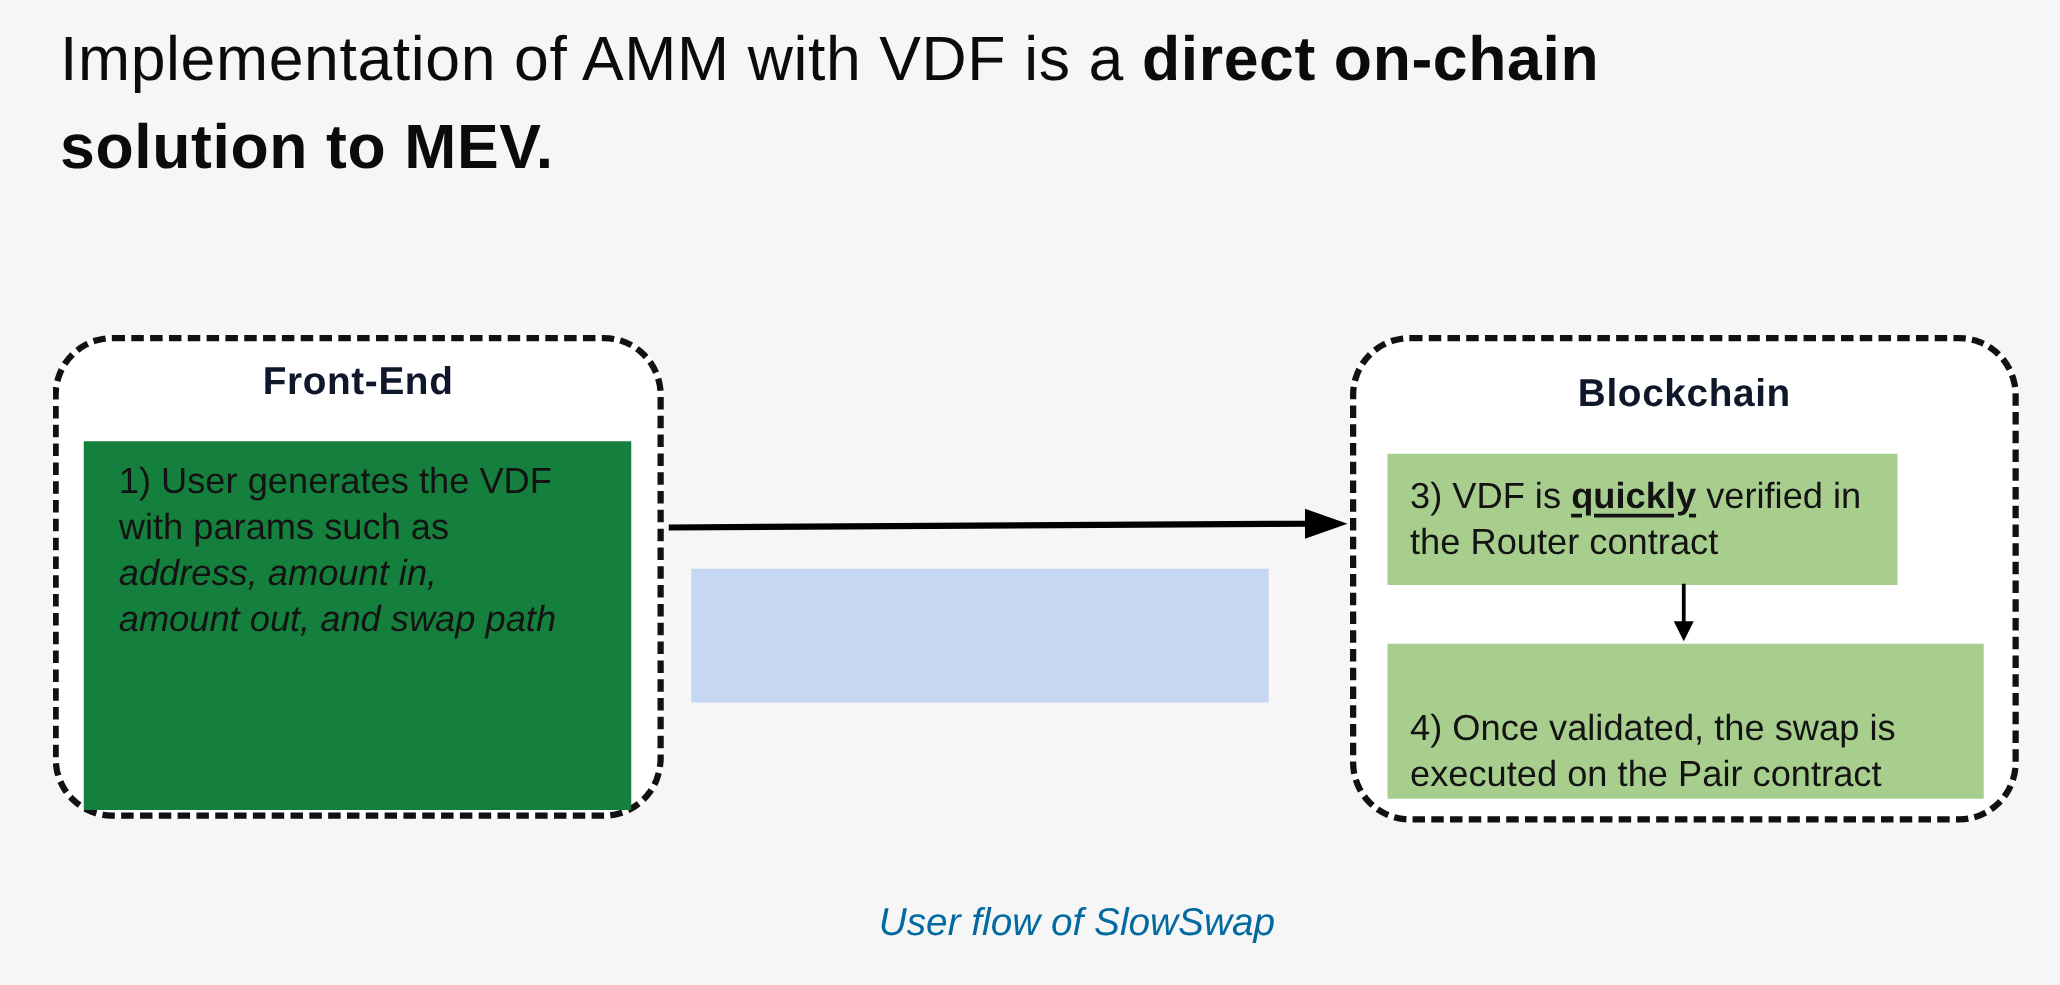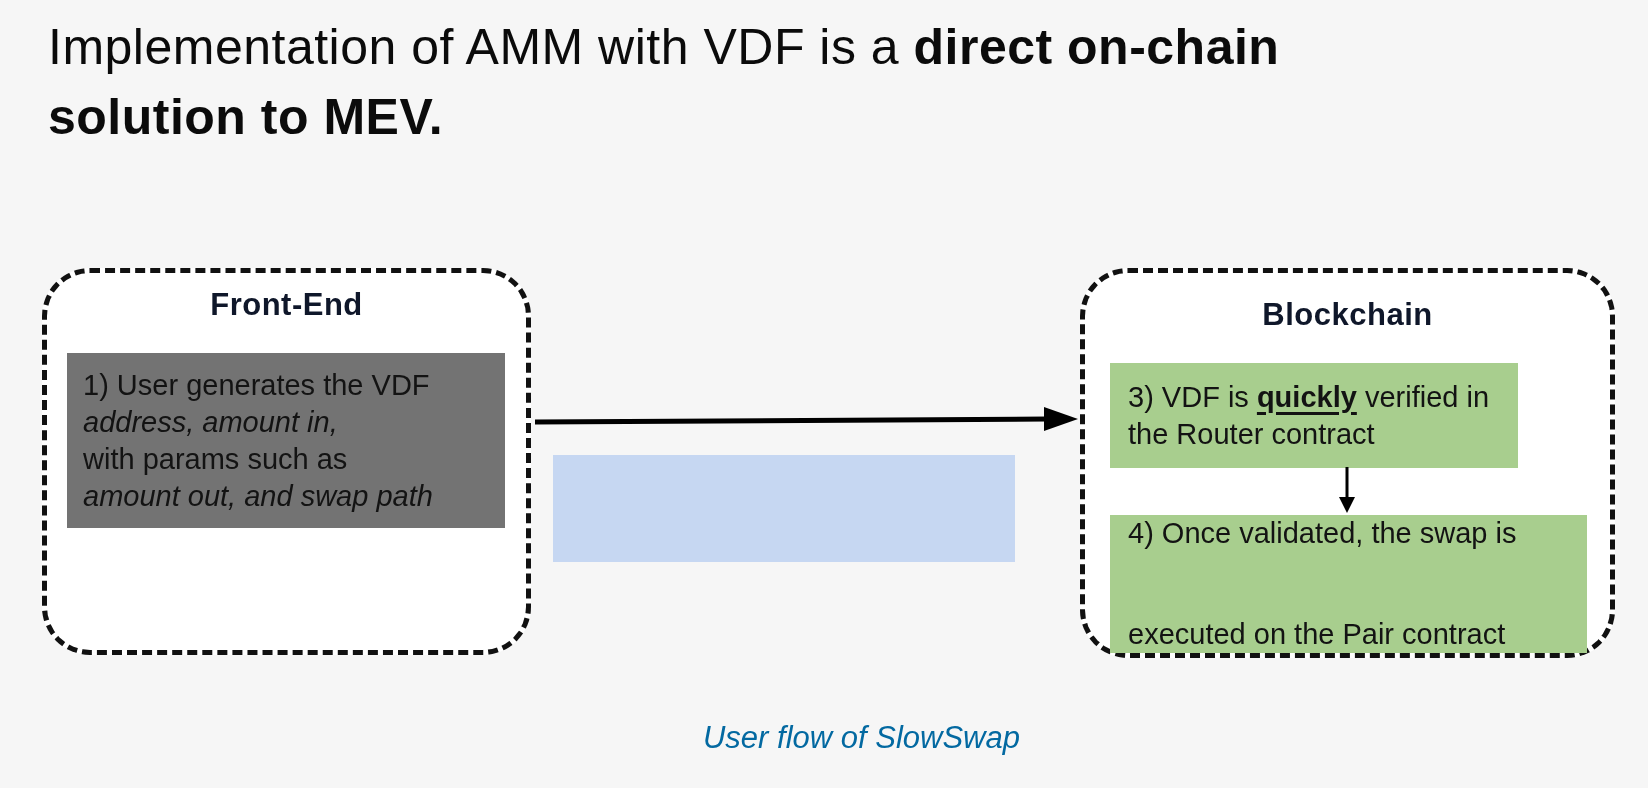--- a/index.html
+++ b/index.html
@@ -57,40 +57,40 @@
   }
   .step .ln { display: block; }
   .italic { font-style: italic; }
   .emph {
     font-weight: bold;
     text-decoration: underline;
     text-decoration-thickness: 3px;
     text-underline-offset: 5px;
   }
   .step-1 {
-    left: 67px; top: 353px; width: 438px; height: 175px;
-    background: #737373;
-    padding: 14px 0 0 16px;
+    left: 67px; top: 353px; width: 438px; height: 295px;
+    background: #15803d;
+    padding: 14px 0 0 28px;
   }
   .step-2 {
     left: 553px; top: 455px; width: 462px; height: 107px;
     background: #c6d7f2;
     display: flex; flex-direction: column; justify-content: center;
     padding-left: 14px;
   }
   .step-3 {
     left: 1110px; top: 363px; width: 408px; height: 105px;
     background: #a8ce8e;
     display: flex; flex-direction: column; justify-content: center;
     padding-left: 18px;
   }
   .step-4 {
-    left: 1110px; top: 515px; width: 477px; height: 138px;
+    left: 1110px; top: 515px; width: 477px; height: 124px;
     background: #a8ce8e;
-    display: flex; flex-direction: column; justify-content: space-between;
+    display: flex; flex-direction: column; justify-content: flex-end;
     padding-left: 18px;
   }
 
   .arrow-svg { position: absolute; overflow: visible; }
   .arrow-h { left: 531px; top: 398px; }
   .arrow-v { left: 1334px; top: 467px; }
 
   
   .caption {
     position: absolute;
@@ -111,22 +111,22 @@
   <div class="title">
     <div><span>Implementation of AMM with VDF is a </span><span class="bold">direct on-chain</span></div>
     <div><span class="bold">solution to MEV.</span></div>
   </div>
 
   <div class="dashed-box frontend-box"></div>
   <div class="box-title frontend-title">Front-End</div>
 
   <div class="step step-1">
     <span class="ln">1) User generates the VDF</span>
+    <span class="ln">with params such as</span>
     <span class="ln italic">address, amount in,</span>
-    <span class="ln">with params such as</span>
     <span class="ln italic">amount out, and swap path</span>
   </div>
 
   <svg class="arrow-svg arrow-h" width="552" height="42">
     <line x1="4" y1="24" x2="516" y2="21" stroke="#000" stroke-width="5"></line>
     <polygon points="513,9 547,21 513,33" fill="#000"></polygon>
   </svg>
 
   <div class="step step-2">
   </div>

